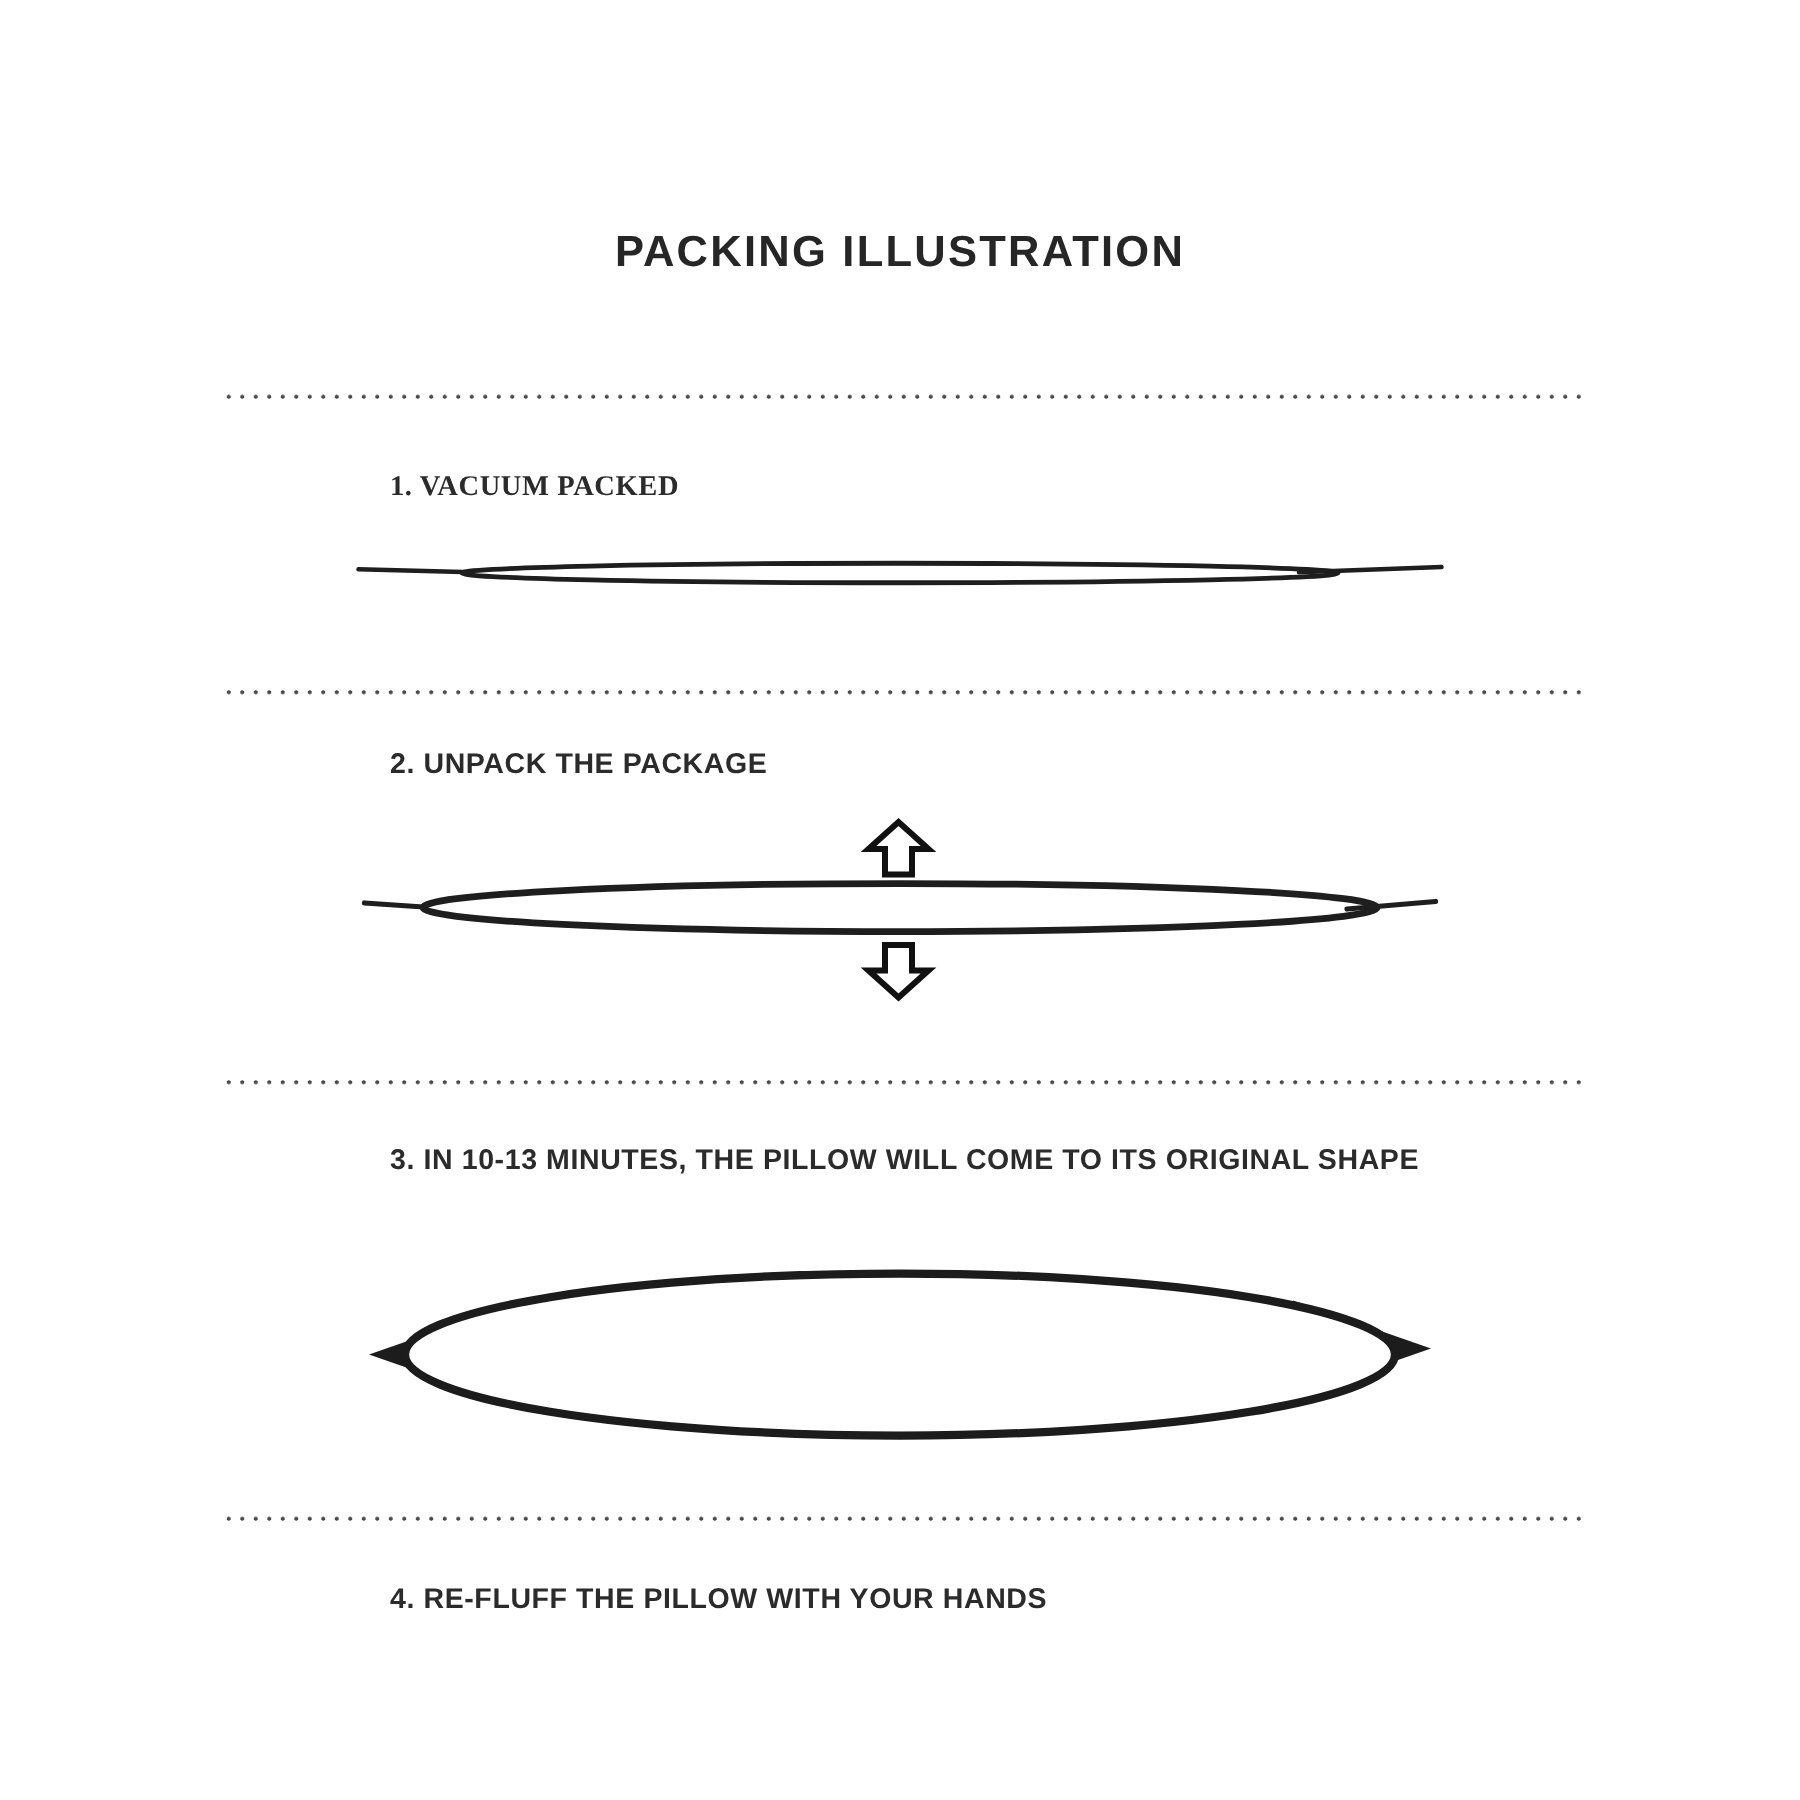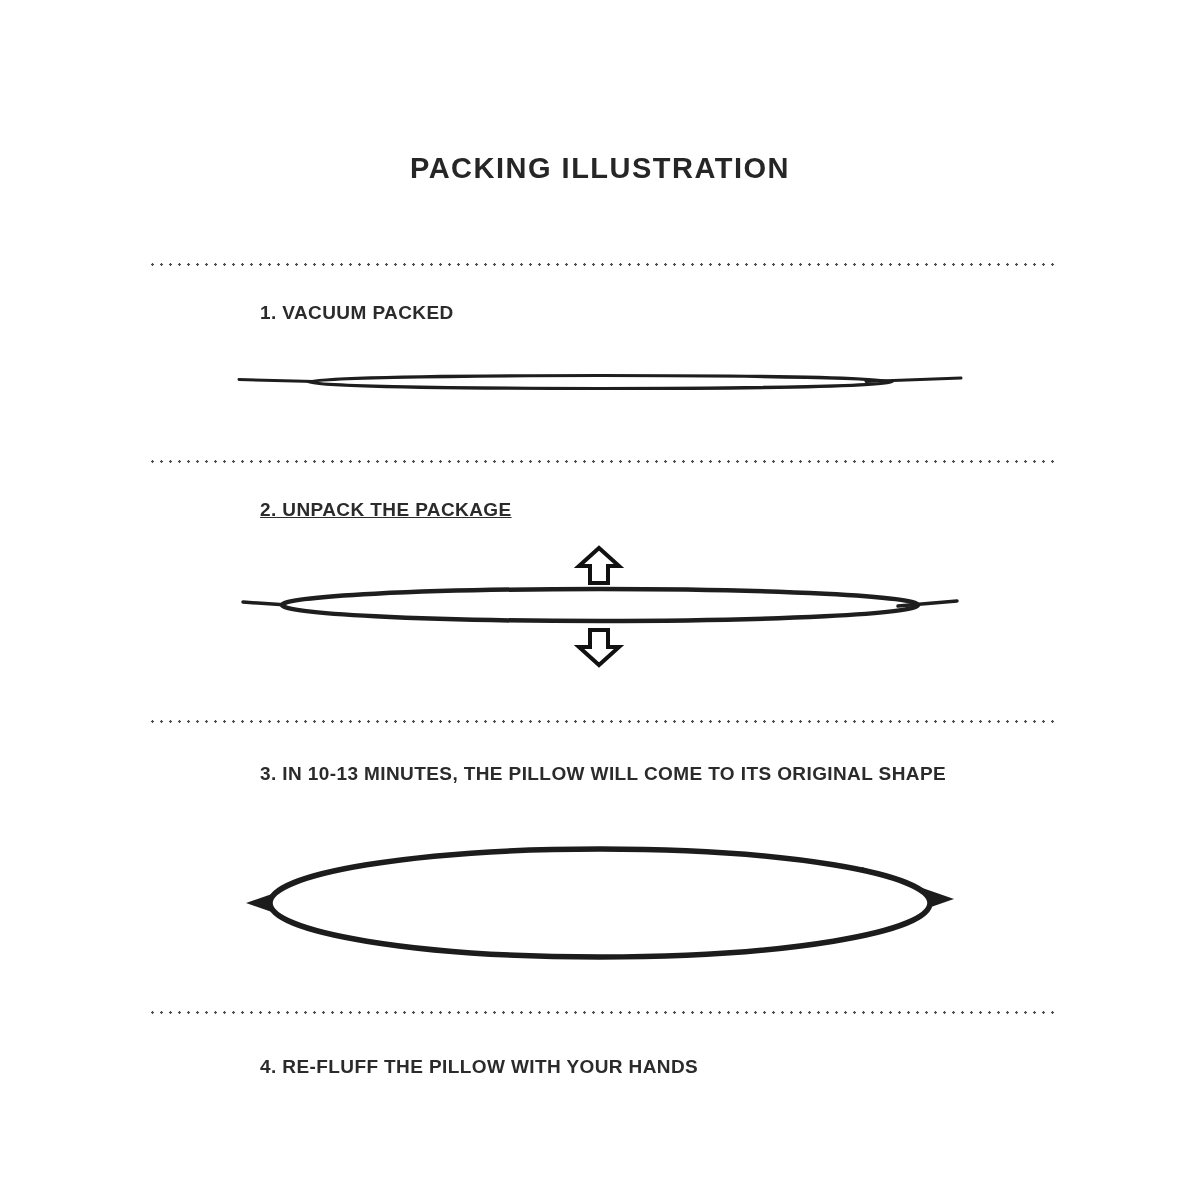--- a/index.html
+++ b/index.html
@@ -42,22 +42,22 @@
   .sep-4 { top: 1011px; }
   .step-label {
     position: absolute;
     left: 260px;
     font-size: 19px;
     font-weight: 700;
     letter-spacing: 0.4px;
     color: #2b2b2b;
     white-space: nowrap;
   }
-  .label-1 { top: 302px; }
-  .label-2 { top: 499px; text-decoration: underline; }
+  .label-1 { top: 314px; font-family: Liberation Serif, serif; }
+  .label-2 { top: 499px; }
   .label-3 { top: 763px; }
   .label-4 { top: 1056px; }
   .shapes-svg {
     position: absolute;
     top: 0;
     left: 0;
     width: 1200px;
     height: 1200px;
   }
 </style>

